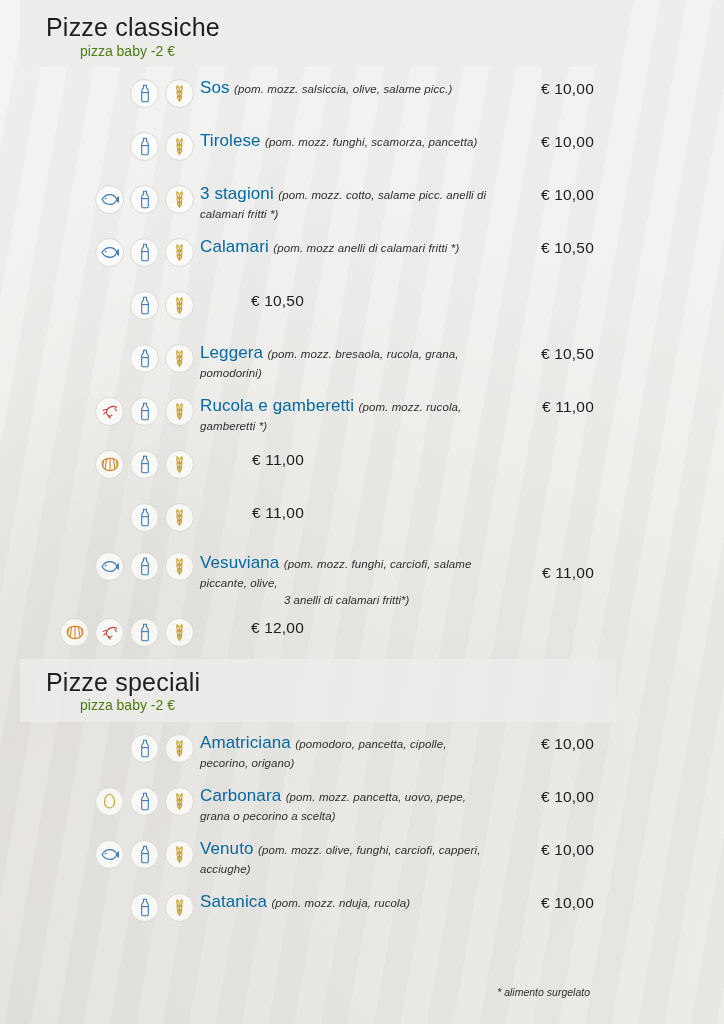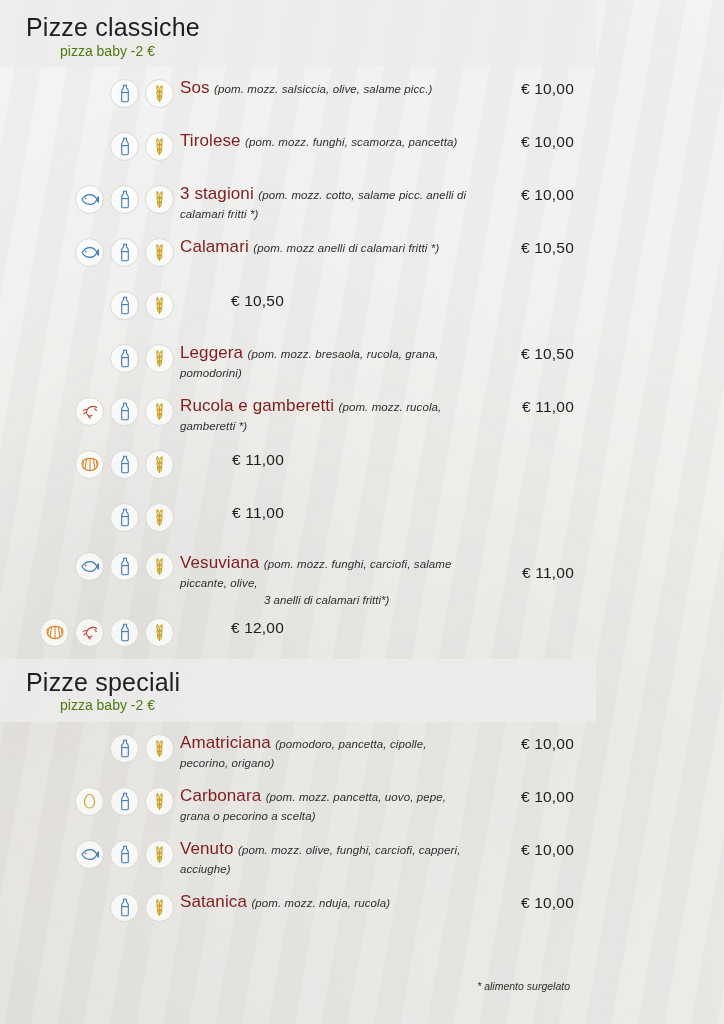--- a/index.html
+++ b/index.html
@@ -40,20 +40,21 @@
     z-index: 1;
     background: repeating-linear-gradient(100deg, rgba(255,255,255,0.10) 0px, rgba(255,255,255,0.10) 26px, rgba(0,0,0,0.035) 26px, rgba(0,0,0,0.035) 52px);
     opacity: .55;
   }
 
   .page {
     position: relative;
     z-index: 2;
     width: 596px;
     height: 1024px;
+    padding-left: 20px;
   }
 
   
   .section-header {
     background: rgba(236,236,234,0.88);
     padding: 10px 0 8px 26px;
   }
   .section-header.first { padding-top: 14px; }
   .section-title {
     font-size: 25px;
@@ -108,21 +109,21 @@
 
   .namecell {
     flex: 1 1 auto;
     display: block;
     padding-top: 11px;
   }
   .row.tall .namecell { padding-top: 9px; }
   .name {
     font-size: 17px;
     font-weight: 400;
-    color: #7f1d1d;
+    color: #0369a1;
     letter-spacing: .1px;
   }
   .desc {
     font-size: 11.5px;
     font-style: italic;
     color: #2f2f2f;
     letter-spacing: .1px;
   }
   .desc2 {
     display: block;
@@ -139,21 +140,21 @@
     font-size: 15.5px;
     color: #1d1d1d;
     padding-top: 13px;
     letter-spacing: .2px;
   }
   .row.tall .price { padding-top: 20px; }
 
   .footnote {
     position: absolute;
     right: 26px;
-    bottom: 32px;
+    bottom: 26px;
     font-size: 10.5px;
     font-style: italic;
     color: #2e2e2e;
     z-index: 3;
   }
 </style>
 </head>
 <body>
 
 <div class="bg-photo"></div>

